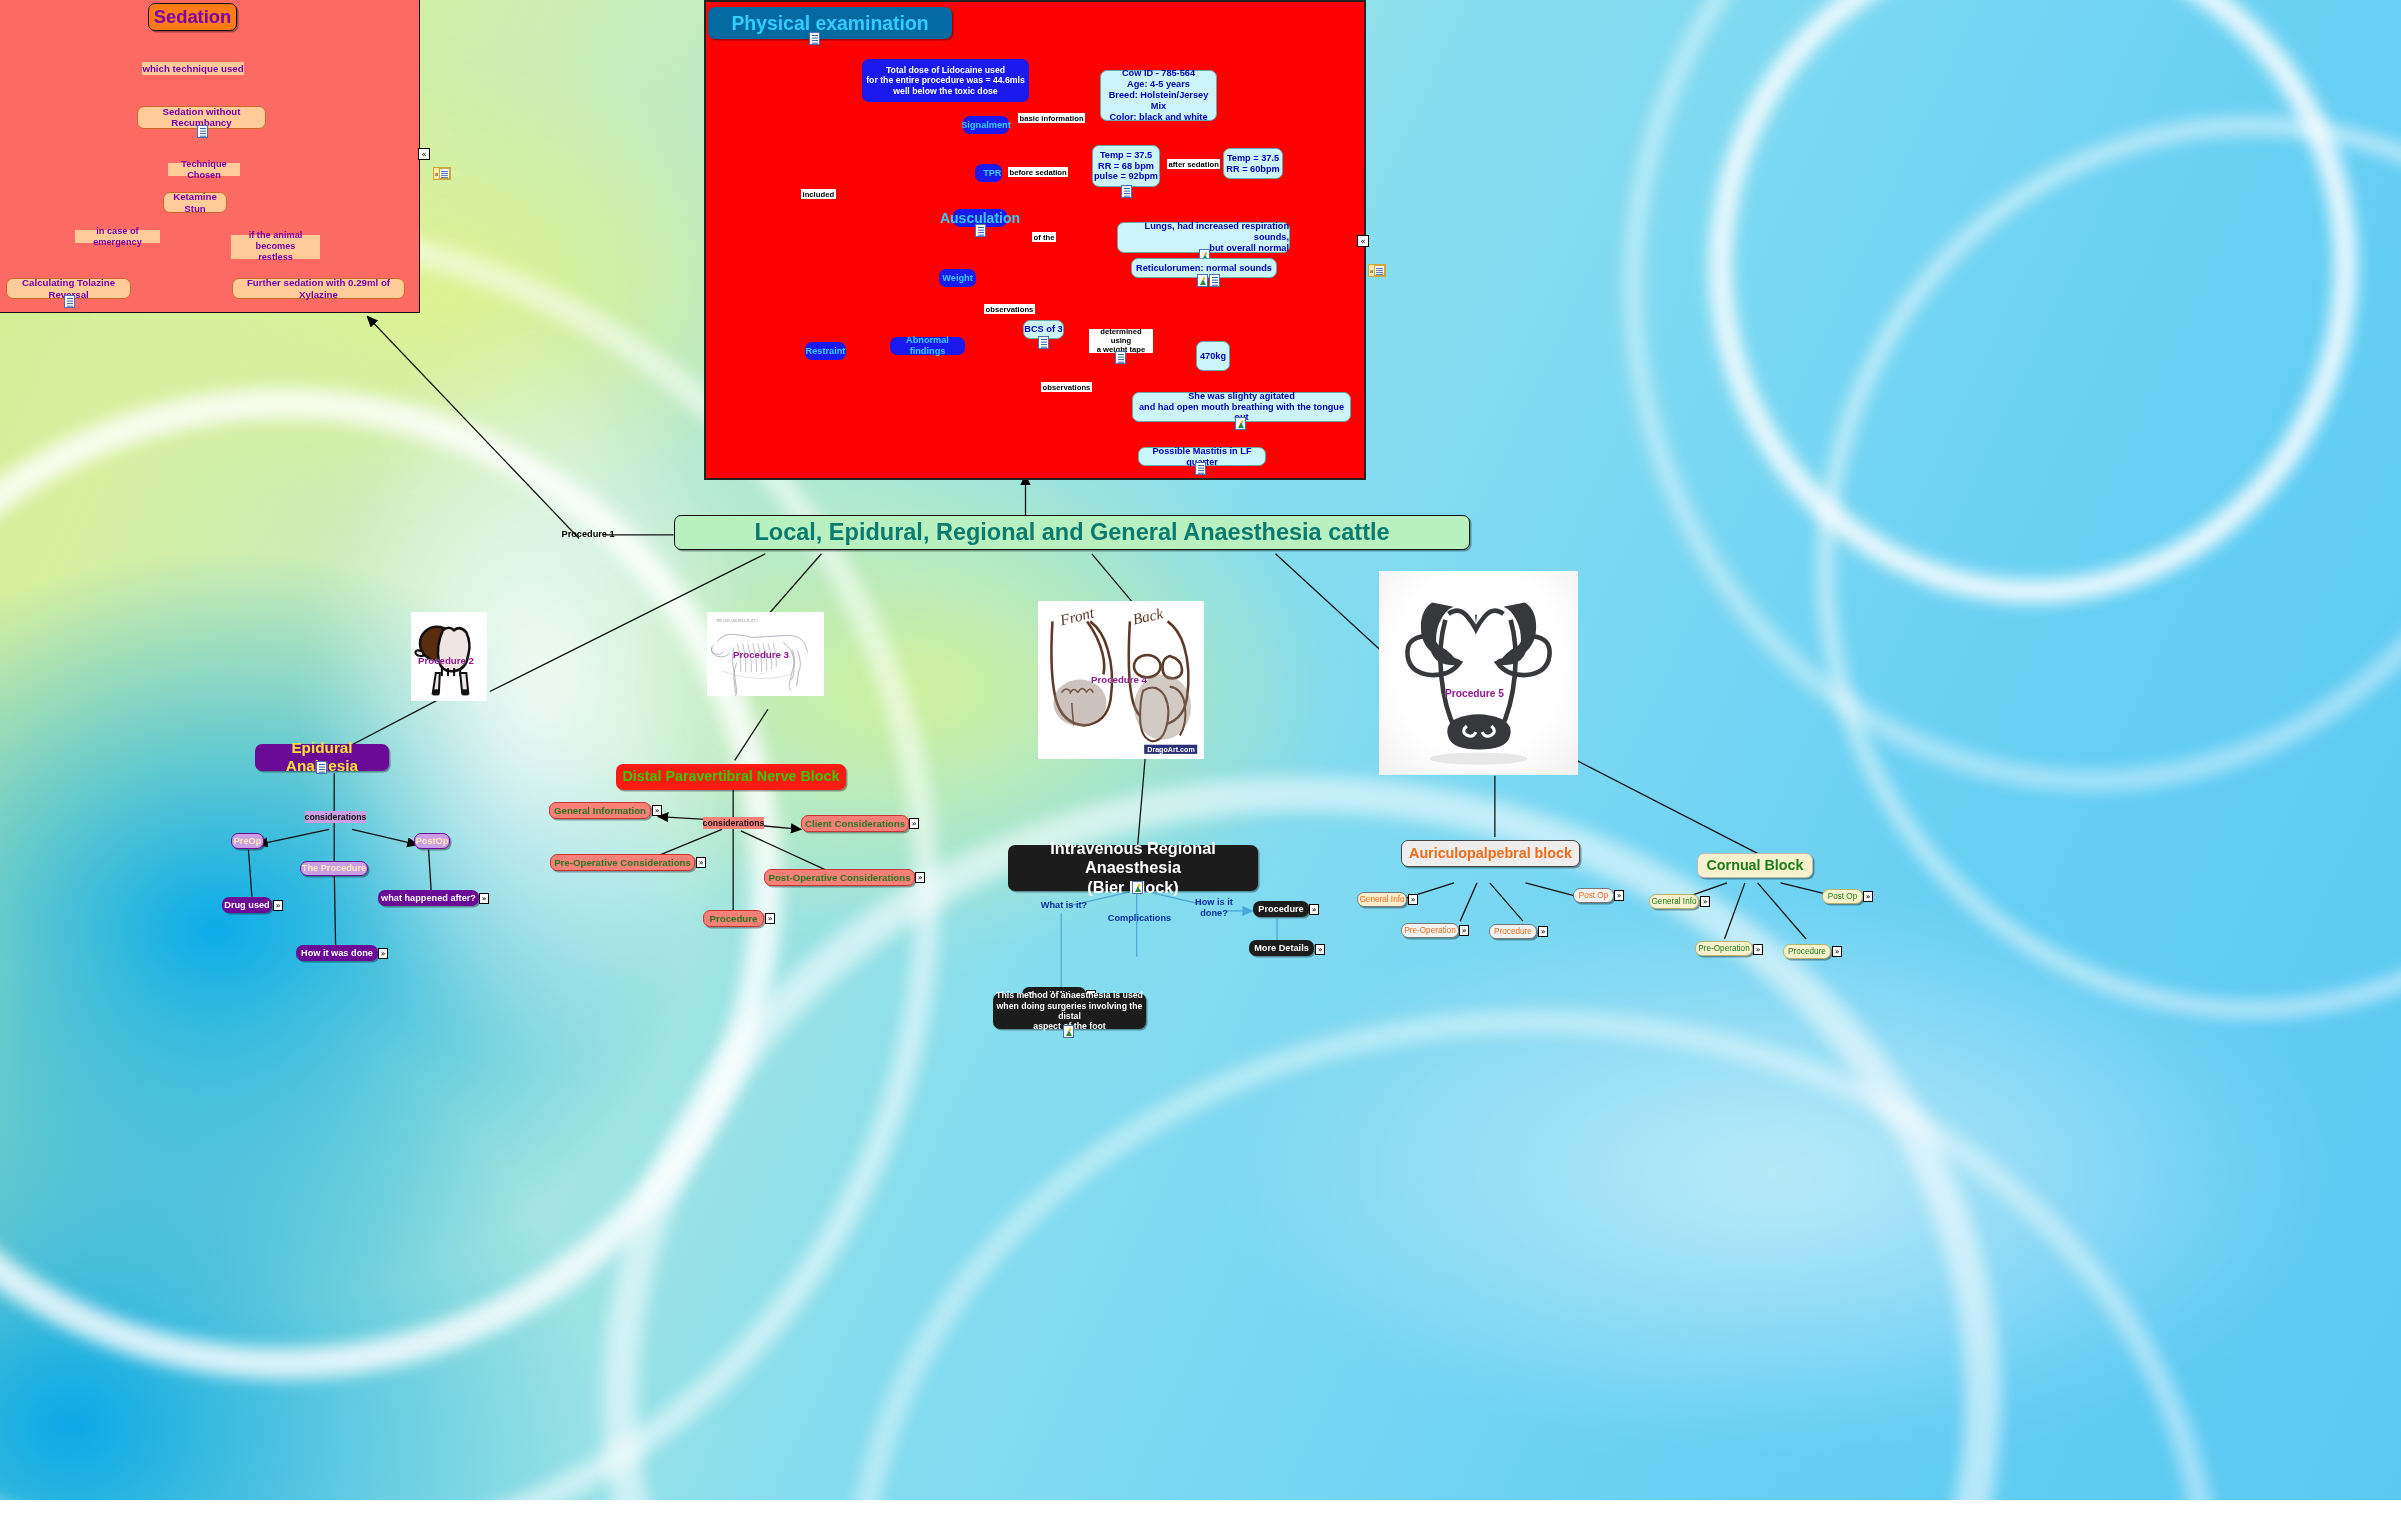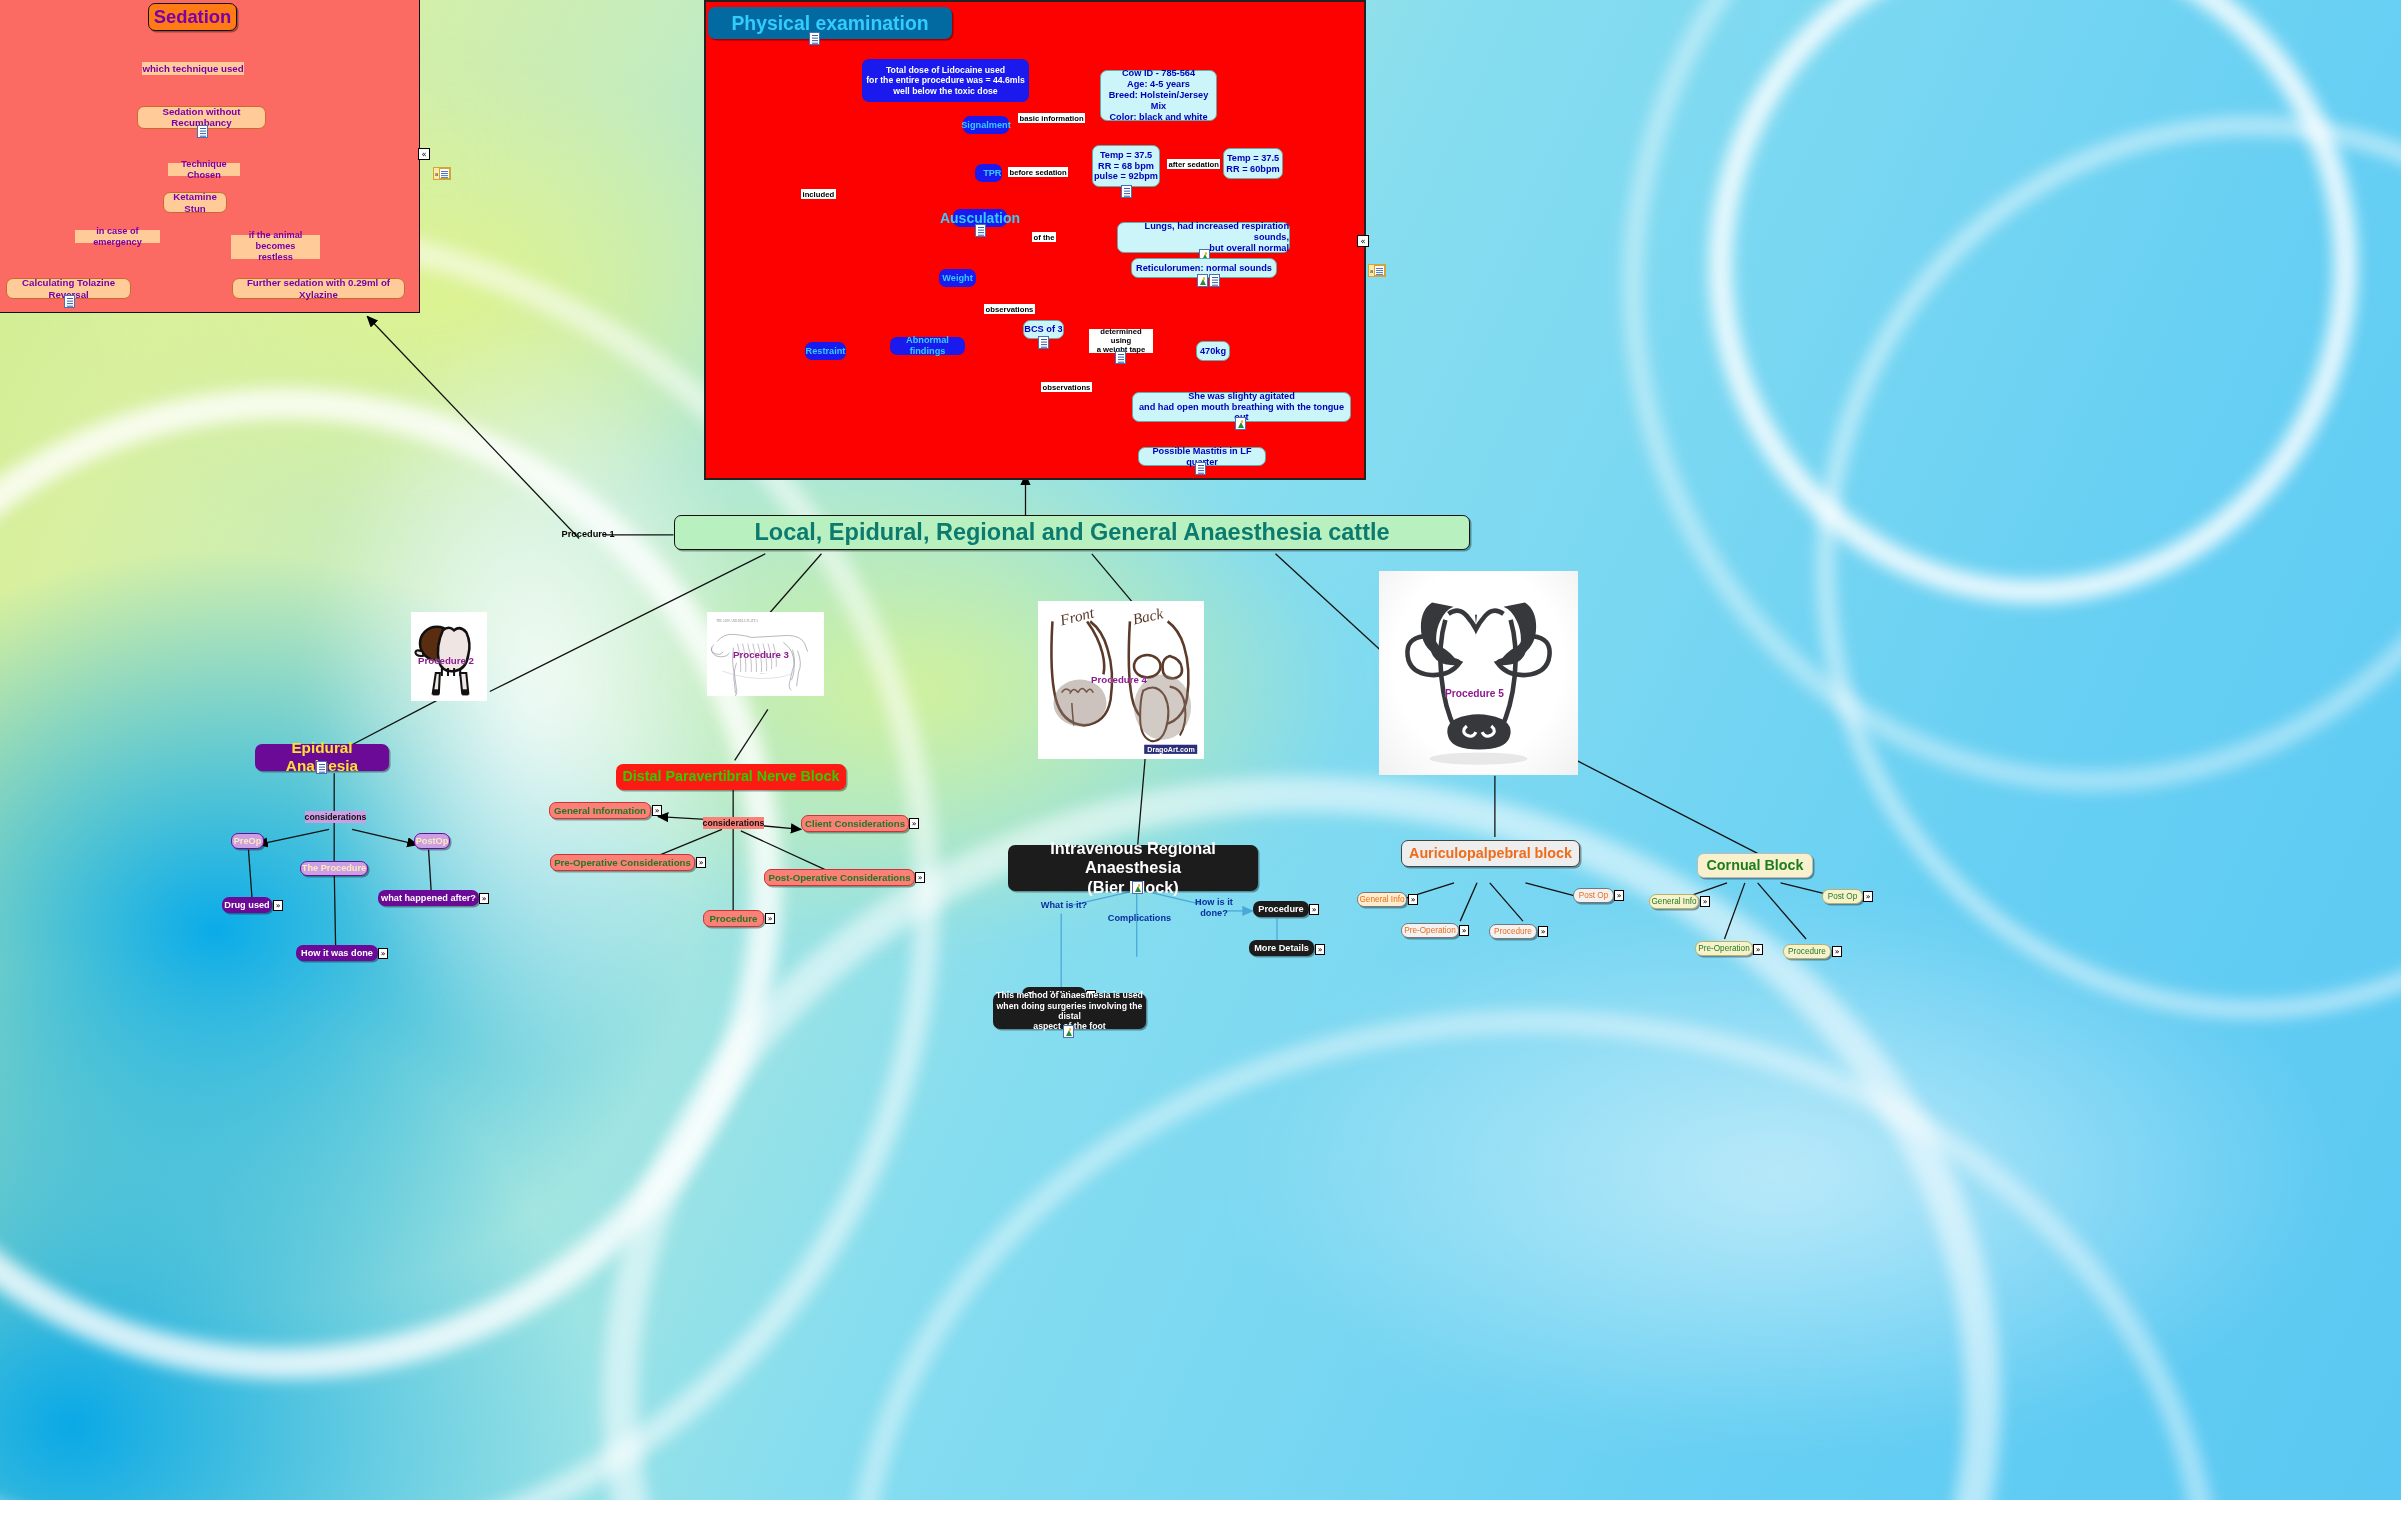--- a/index.html
+++ b/index.html
@@ -321,21 +321,21 @@
               font-size:9.2px;font-weight:bold;border:0.8px solid #6aa;">
     <span>Reticulorumen: normal sounds</span></div>
   <div class="picicon" style="left:1197px;top:274px;"></div>
   <div class="noteicon" style="left:1209px;top:274px;"></div>
 
   <div class="node rnd" style="left:1023px;top:320px;width:41px;height:19.4px;background:#ccf5f9;color:#0000bb;
               font-size:9.2px;font-weight:bold;border:0.8px solid #6aa;">
     <span>BCS of 3</span></div>
   <div class="noteicon" style="left:1038px;top:336px;"></div>
 
-  <div class="node rnd" style="left:1196px;top:341px;width:34px;height:20px;background:#ccf5f9;color:#0000bb;
+  <div class="node rnd" style="left:1196px;top:341px;width:34px;height:30px;background:#ccf5f9;color:#0000bb;
               font-size:9.2px;font-weight:bold;border:0.8px solid #6aa;">
     <span>470kg</span></div>
 
   <div class="node rnd" style="left:1132px;top:392px;width:219px;height:30px;background:#ccf5f9;color:#0000bb;
               font-size:9.2px;font-weight:bold;border:0.8px solid #6aa;">
     <span>She was slighty agitated
 and had open mouth breathing with the tongue out</span></div>
   <div class="picicon" style="left:1235px;top:417px;"></div>
 
   <div class="node rnd" style="left:1138px;top:447px;width:128px;height:19.4px;background:#ccf5f9;color:#0000bb;

